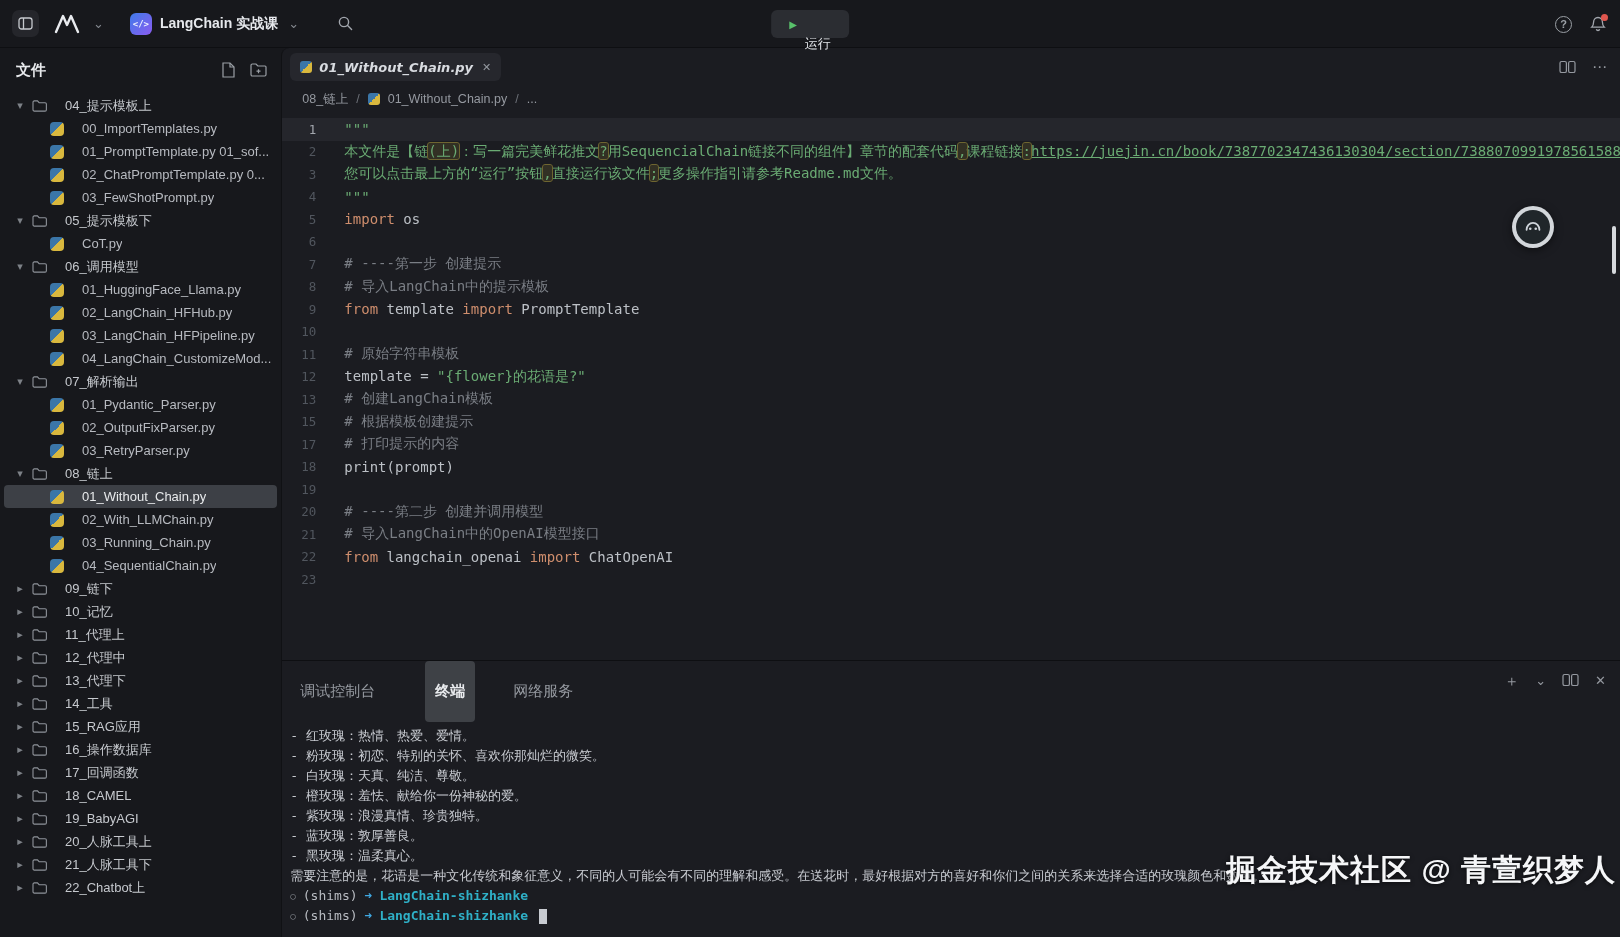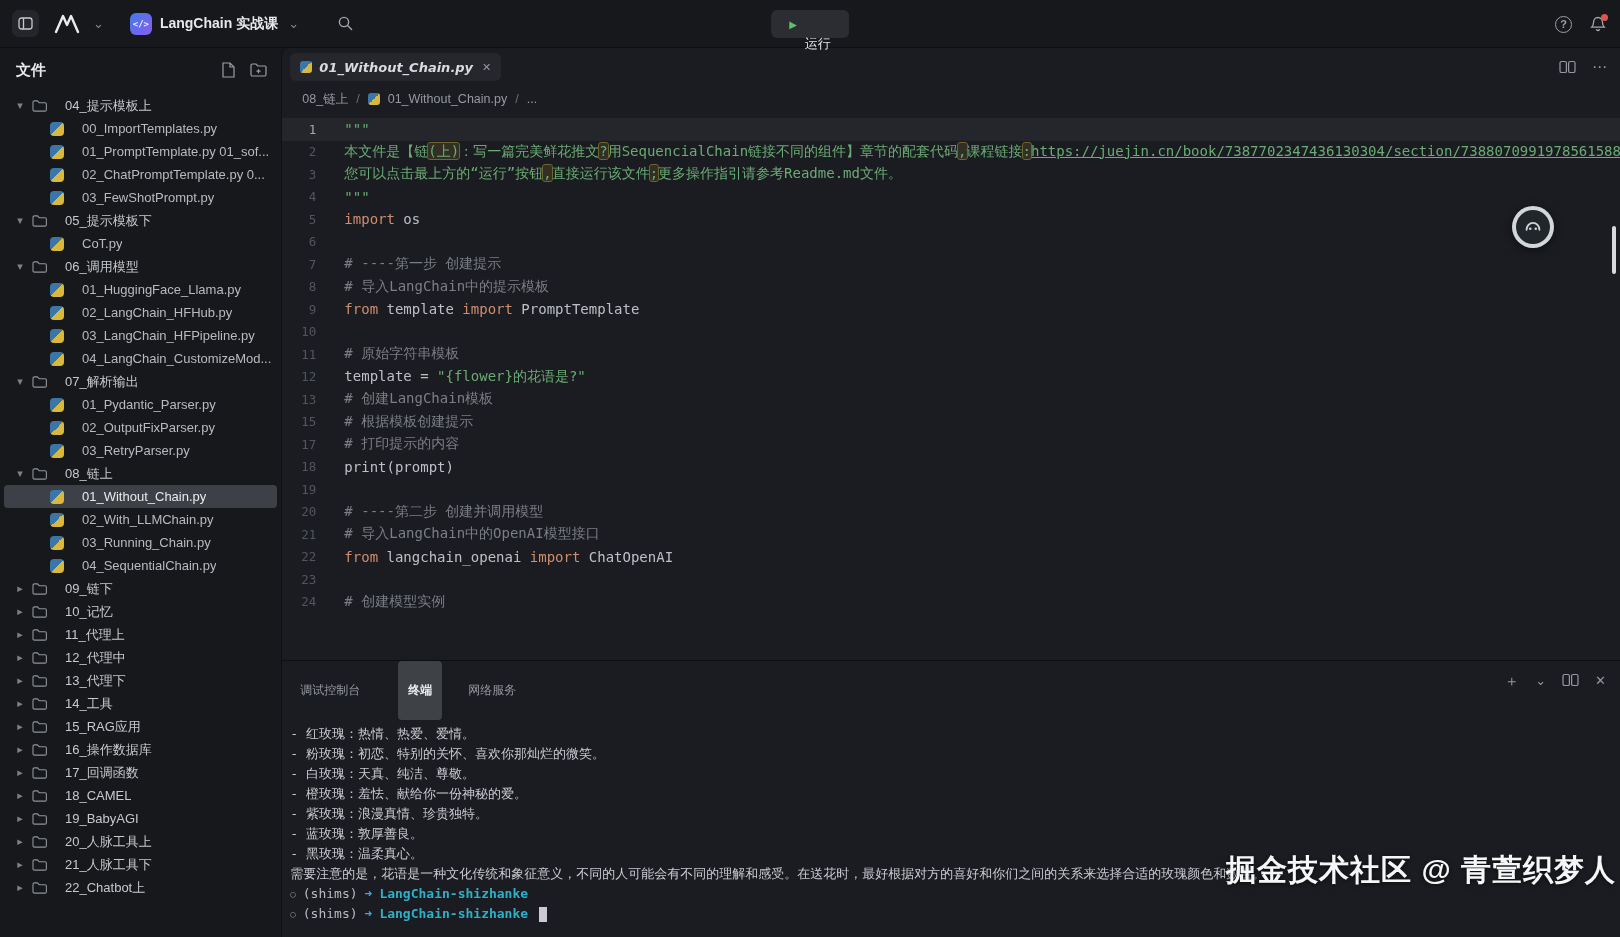--- a/index.html
+++ b/index.html
@@ -66,21 +66,21 @@
   .tok.param { color:#c77dbb; }
   .tok.link { color:#6aab73; text-decoration:underline; }
   .tok.box { outline:1px solid #6e6530; background:rgba(110,101,48,.28); border-radius:2px; }
 
   .assist-badge { position:absolute; right:66px; top:158px; width:42px; height:42px; border-radius:50%; background:#d3d7db; display:flex; align-items:center; justify-content:center; box-shadow:0 2px 8px rgba(0,0,0,.5); z-index:8; }
   .assist-inner { width:34px; height:34px; border-radius:50%; background:#20262a; display:flex; align-items:center; justify-content:center; }
   .scroll-thumb { position:absolute; right:4px; top:178px; width:4px; height:48px; border-radius:2px; background:#d6d9dd; z-index:9; }
 
   
   .panel { flex:0 0 277px; border-top:1px solid #0e0f12; display:flex; flex-direction:column; background:#1b1c21; position:relative; }
-  .panel-tabs { flex:0 0 38px; display:flex; align-items:center; gap:26px; padding-left:18px; font-size:12px; }
+  .panel-tabs { flex:0 0 38px; display:flex; align-items:center; gap:38px; padding-left:18px; font-size:15px; }
   .ptab { color:#9599a0; }
   .ptab.active { color:#e9ebee; font-weight:bold; background:#3e4146; border-radius:4px; padding:21px 10px;margin-left:12px; }
   .panel-icons { position:absolute; right:14px; top:0; height:38px; display:flex; align-items:center; gap:16px; color:#9599a0; }
   .pi { font-size:13px; line-height:1; }
   .pi.plus { font-size:15px; }
   .term { flex:1; overflow:hidden; padding:4px 0 0 8px; font-family:"DejaVu Sans Mono","Liberation Mono",monospace; font-size:13px; line-height:20px; color:#c8cbd1; }
   .t-line { white-space:pre; }
   .t-line.prompt { display:flex; align-items:center; gap:7px; }
   .p-circle { color:#84888f; font-size:9px; }
   .p-env { color:#b9bcc2; }
@@ -435,21 +435,20 @@
           <div class="code-line"><span class="ln">12</span><span class="lc"><span class="tok plain">template </span><span class="tok plain">= </span><span class="tok str">"{flower}的花语是?"</span></span></div>
           <div class="code-line"><span class="ln">13</span><span class="lc"><span class="tok com"># 创建LangChain模板</span></span></div>
           <div class="code-line"><span class="ln">15</span><span class="lc"><span class="tok com"># 根据模板创建提示</span></span></div>
           <div class="code-line"><span class="ln">17</span><span class="lc"><span class="tok com"># 打印提示的内容</span></span></div>
           <div class="code-line"><span class="ln">18</span><span class="lc"><span class="tok plain">print</span><span class="tok plain">(prompt)</span></span></div>
           <div class="code-line"><span class="ln">19</span><span class="lc"></span></div>
           <div class="code-line"><span class="ln">20</span><span class="lc"><span class="tok com"># ----第二步 创建并调用模型</span></span></div>
           <div class="code-line"><span class="ln">21</span><span class="lc"><span class="tok com"># 导入LangChain中的OpenAI模型接口</span></span></div>
           <div class="code-line"><span class="ln">22</span><span class="lc"><span class="tok kw">from</span><span class="tok plain"> langchain_openai </span><span class="tok kw">import</span><span class="tok plain"> ChatOpenAI</span></span></div>
           <div class="code-line"><span class="ln">23</span><span class="lc"></span></div>
-          <div class="code-line"><span class="ln">24</span><span class="lc"><span class="tok com"># 创建模型实例</span></span></div>
         </div>
 
       <div class="assist-badge">
         <span class="assist-inner">
           <svg width="22" height="22" viewBox="0 0 24 24">
               <path d="M5 15c0-4.2 3.1-7.5 7-7.5s7 3.3 7 7.5" stroke="#cfd4da" stroke-width="2" fill="none" stroke-linecap="round"></path>
               <circle cx="9" cy="14" r="1.4" fill="#cfd4da"></circle>
               <circle cx="15" cy="14" r="1.4" fill="#cfd4da"></circle>
             </svg>
         </span>

